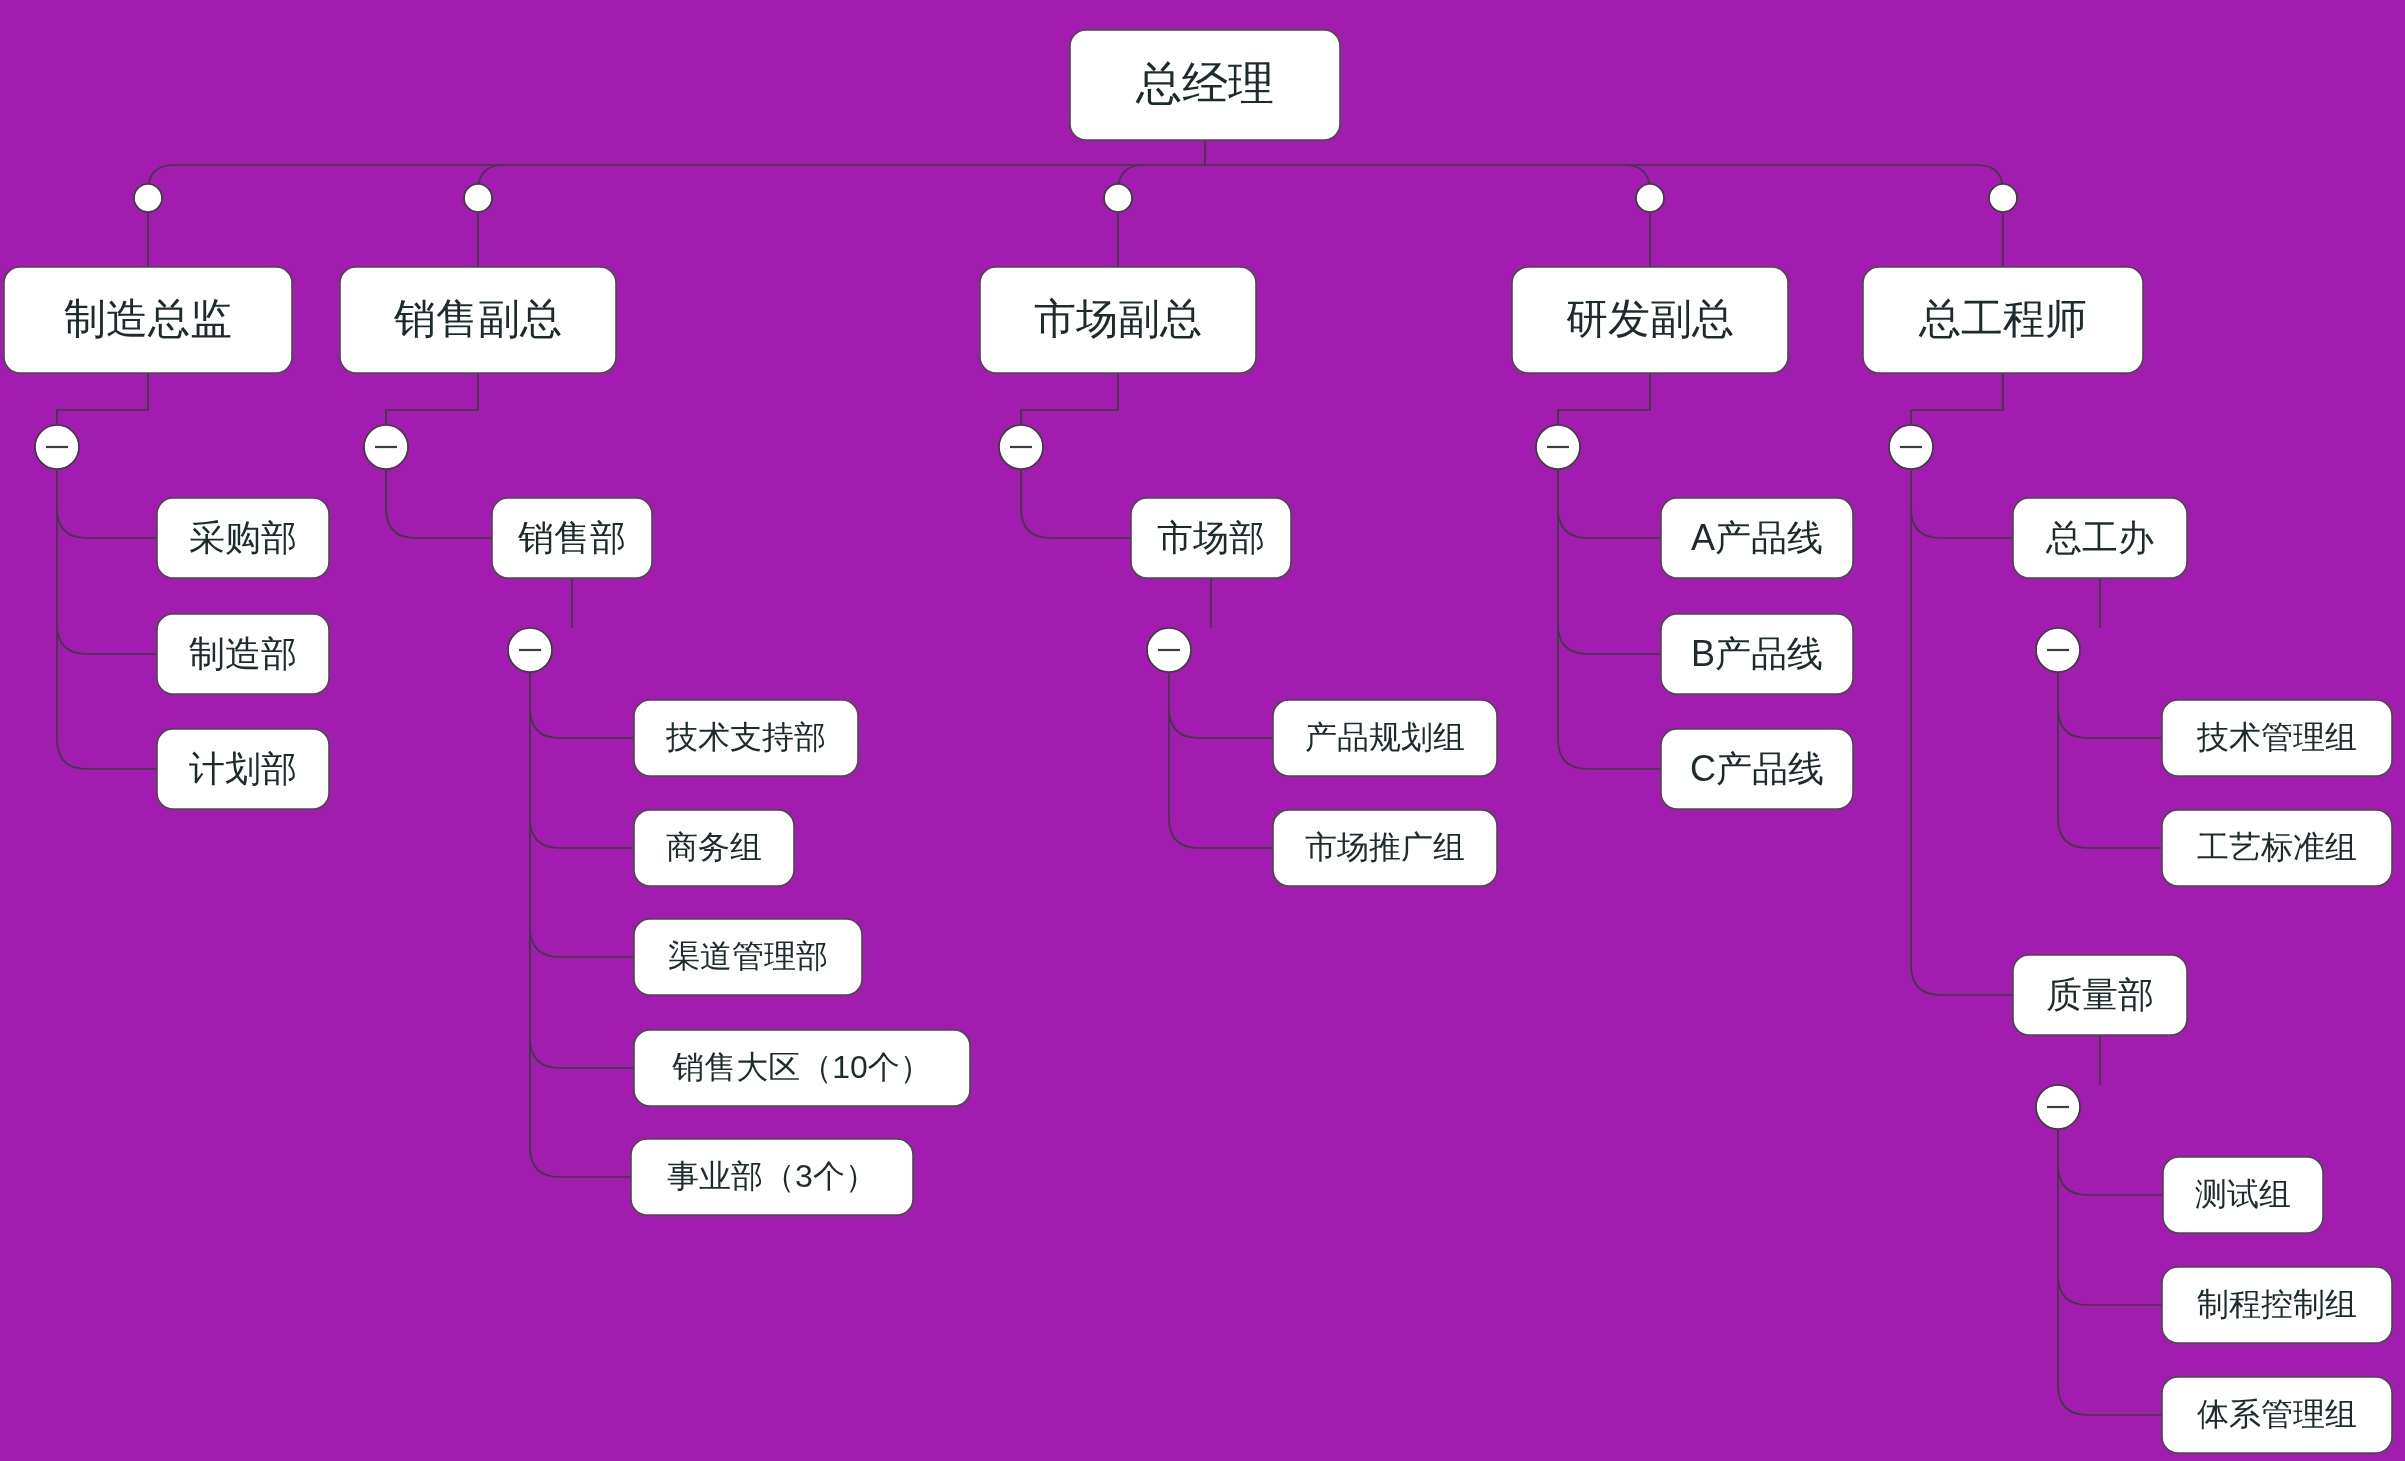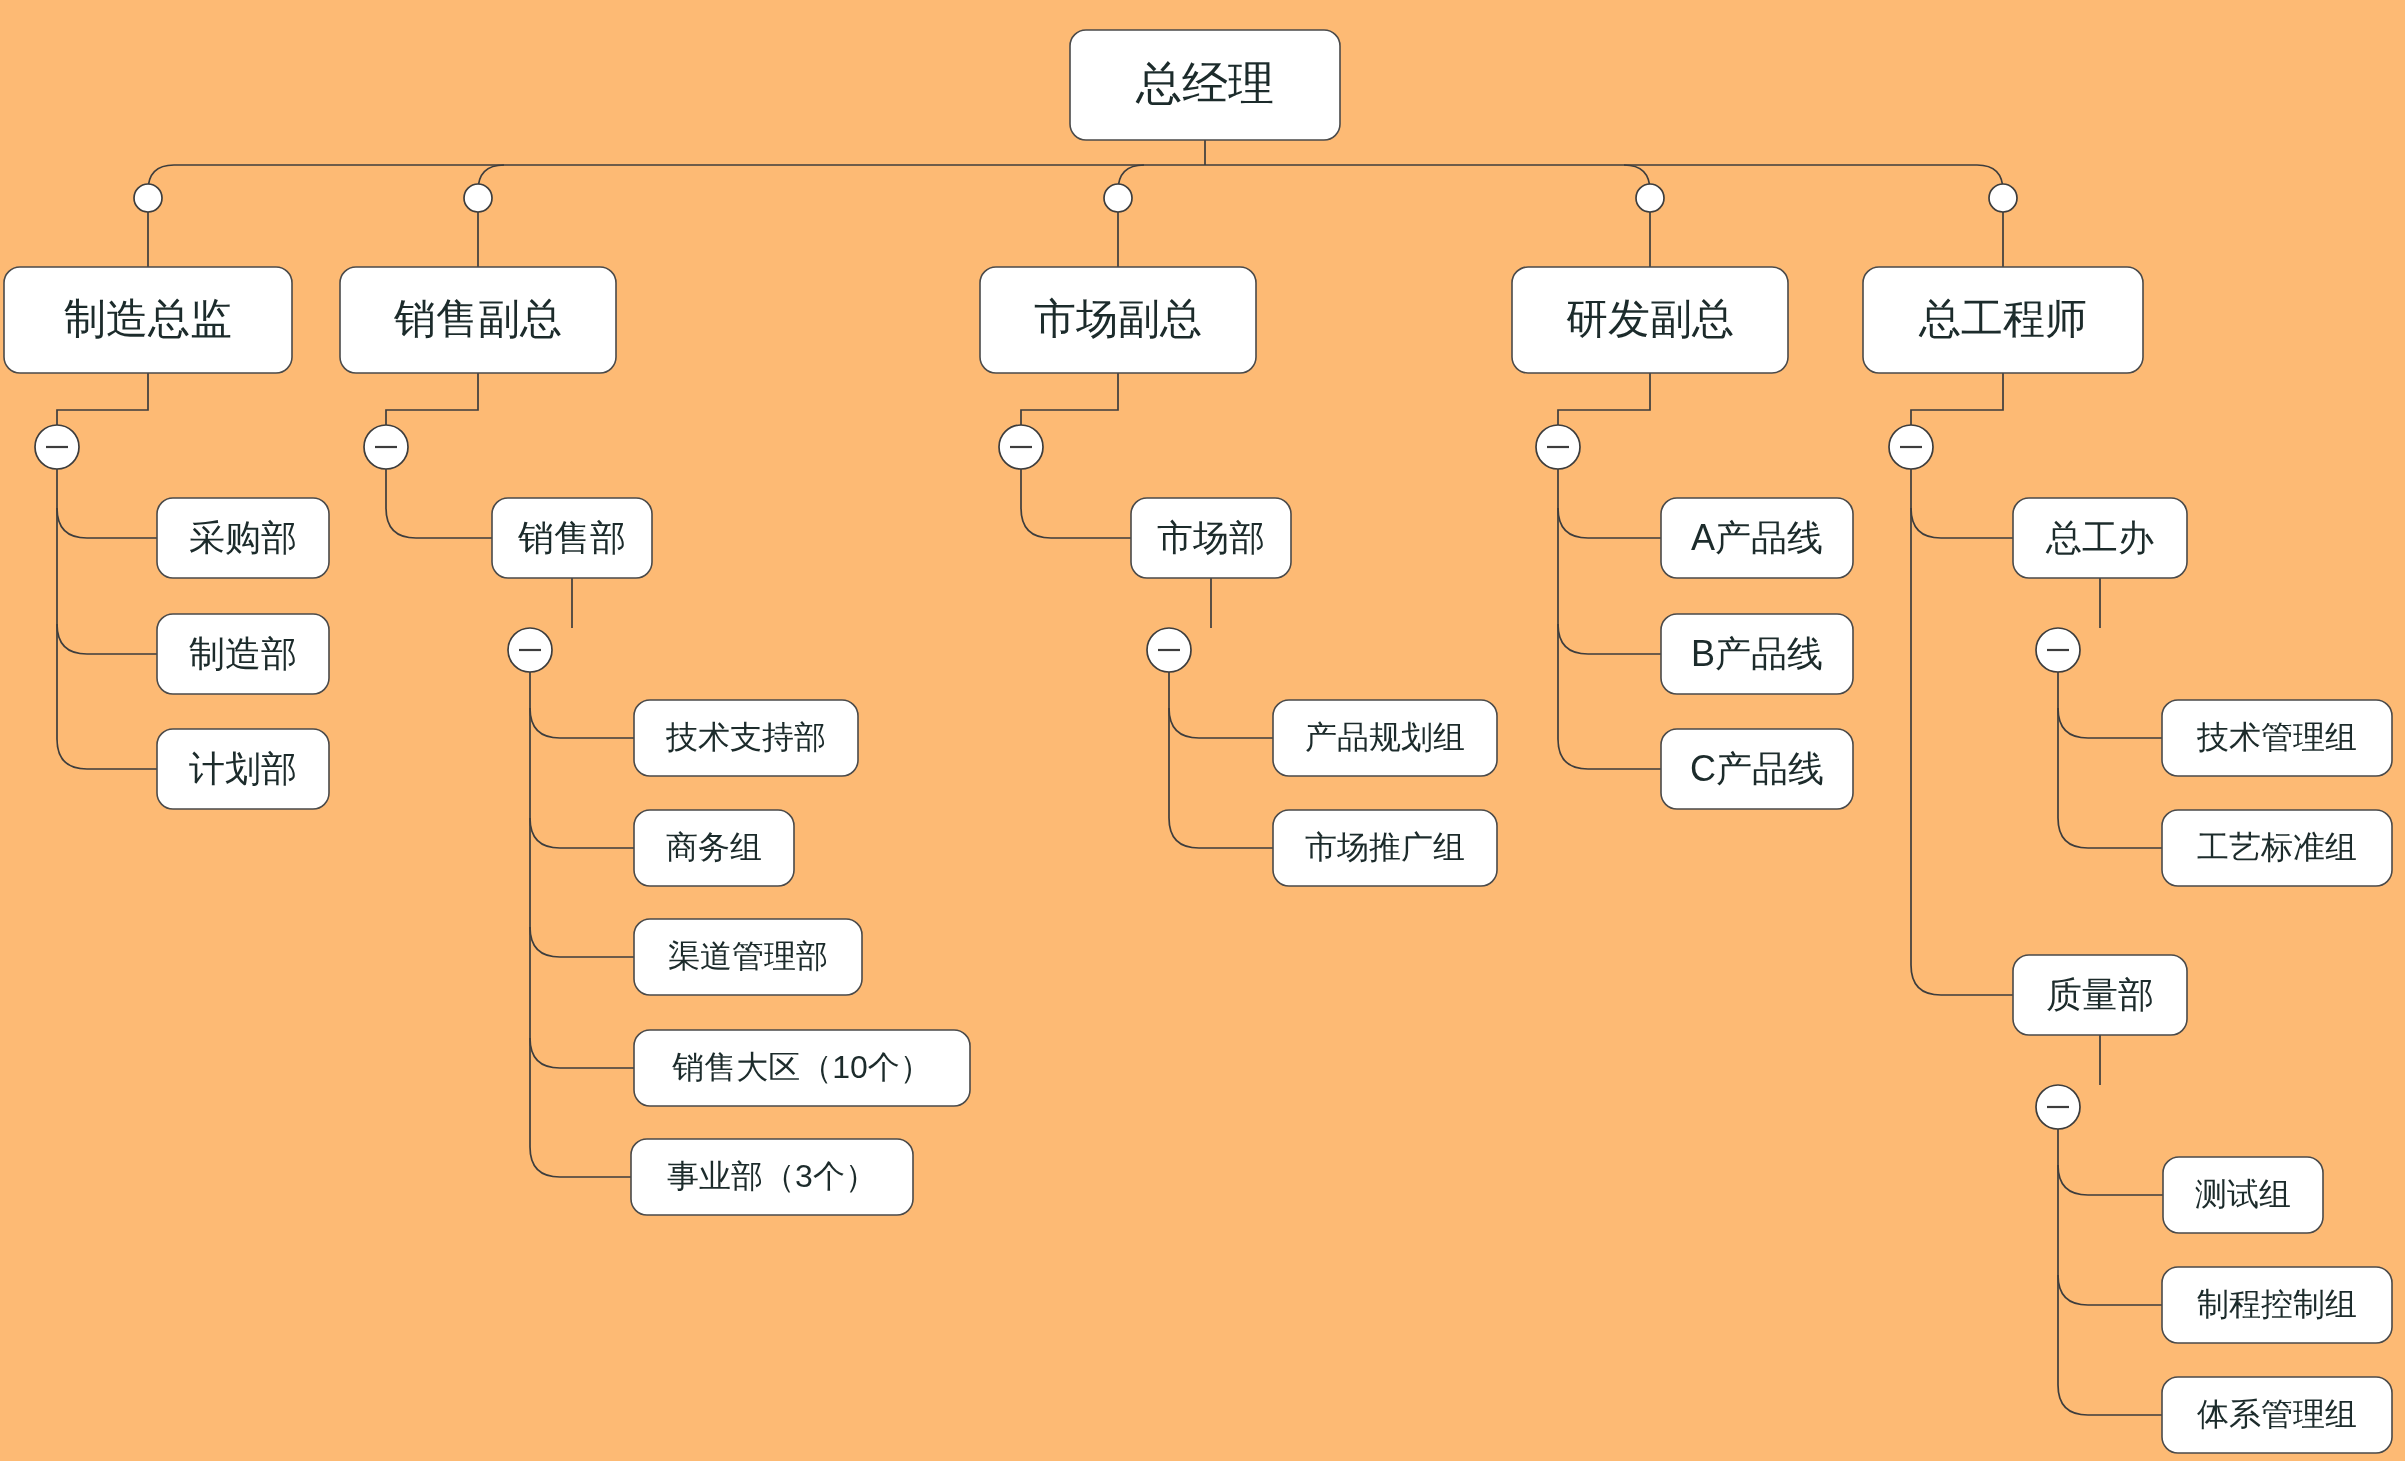--- a/index.html
+++ b/index.html
@@ -7,21 +7,21 @@
     padding: 0;
     background: #ffffff;
   }
   body {
     font-family: "Liberation Sans", "DejaVu Sans", sans-serif;
   }
   #chart-root {
     position: relative;
     width: 2405px;
     height: 1461px;
-    background: #fdba74;
+    background: #a21caf;
     overflow: hidden;
     text-align: right;
   }
   #org-svg {
     position: absolute;
     left: 0;
     top: 0;
     width: 2405px;
     height: 1461px;
   }

